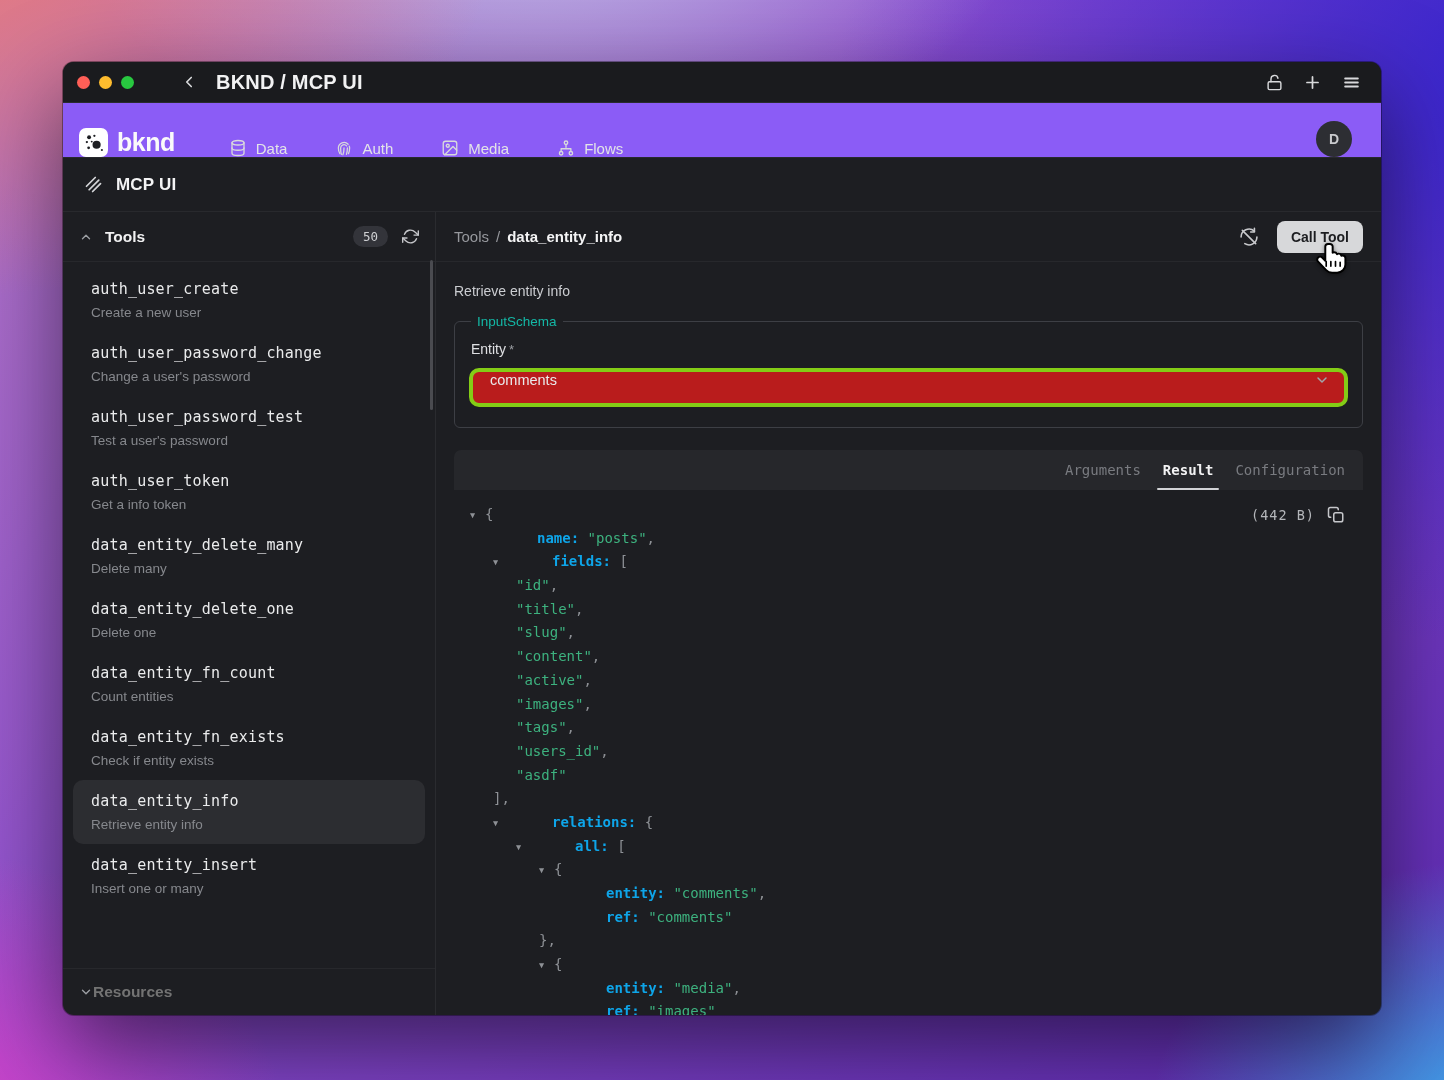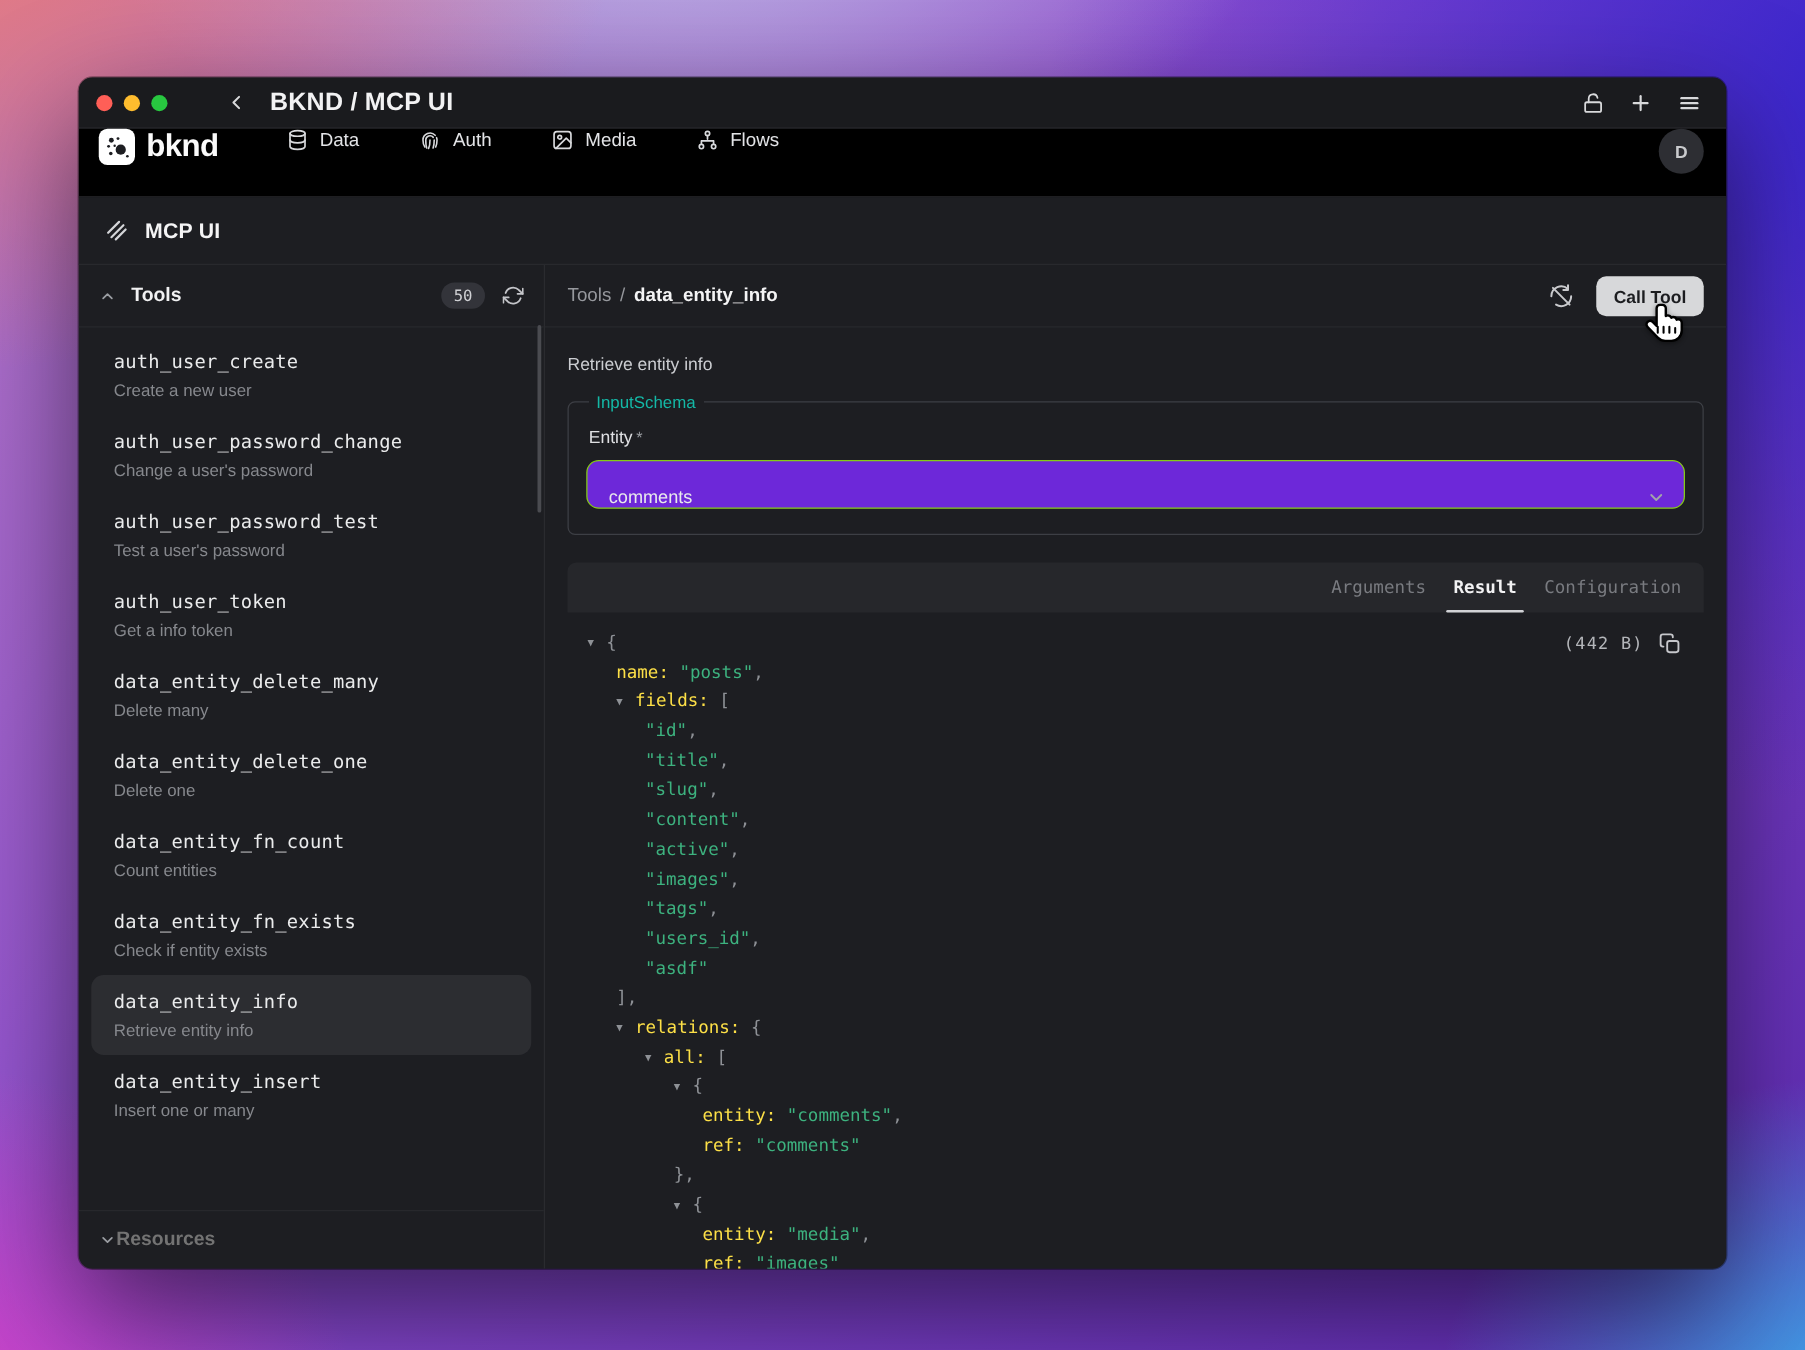--- a/index.html
+++ b/index.html
@@ -28,22 +28,22 @@
   .titlebar { height:41px; flex:0 0 41px; background:#1a1b1e; border-bottom:1px solid #2a2b2f;
     display:flex; align-items:center; padding:0 20px 0 14px; }
   .lights { display:flex; gap:9px; align-items:center; }
   .light { width:13px; height:13px; border-radius:50%; }
   .back-btn { margin-left:46px; background:none; border:none; color:#d8d9db; display:flex; align-items:center; cursor:pointer; }
   .win-title { margin-left:18px; color:#f2f2f3; font-size:20px; font-weight:700; letter-spacing:.2px; }
   .tb-right { margin-left:auto; display:flex; gap:20px; align-items:center; color:#d4d5d8; }
   .tb-right svg { display:block; }
 
   
-  .navbar { height:55px; flex:0 0 55px; background:#000000; border-bottom:1px solid #28292d;
-    display:flex; align-items:flex-start; padding:0 18px 0 16px; }
+  .navbar { height:55px; flex:0 0 55px; background:#8b5cf6; border-bottom:1px solid #28292d;
+    display:flex; align-items:flex-end; padding:0 29px 0 16px; }
   .brand { display:flex; align-items:center; gap:9px; }
   .brand-mark { width:29px; height:29px; background:#fff; border-radius:7px; display:flex; align-items:center; justify-content:center; }
   .brand-name { color:#fafafa; font-size:25px; font-weight:800; letter-spacing:-0.5px; }
   .nav-items { display:flex; gap:48px; margin-left:54px; }
   .nav-item { display:flex; align-items:center; gap:9px; color:#e3e4e7; font-size:15px; cursor:pointer; }
   .nav-item svg { color:#d8d9dc; }
   .avatar { margin-left:auto; width:36px; height:36px; border-radius:50%; background:#2d2e33;
     color:#c9cacd; font-size:14px; font-weight:600; display:flex; align-items:center; justify-content:center; cursor:pointer; }
 
   
@@ -88,40 +88,40 @@
   .call-tool-btn { background:#d7d8da; color:#1c1d20; border:none; border-radius:8px; height:32px; padding:0 14px;
     font-size:14px; font-weight:600; font-family:"Liberation Sans", sans-serif; cursor:pointer; }
 
   .main-body { flex:1; padding:0 18px; min-height:0; display:flex; flex-direction:column; }
   .tool-desc-line { margin-top:21px; color:#cbcdd1; font-size:14px; }
 
   fieldset.schema { margin-top:15px; border:1px solid #3d3f45; border-radius:6px; padding:4px 14px 20px; }
   fieldset.schema legend { color:#14b8a6; font-size:13.5px; padding:0 6px; margin-left:2px; }
   .entity-label { display:block; margin:8px 2px 11px; color:#dfe0e3; font-size:14px; }
   .req-mark { color:#9a9da2; margin-left:3px; font-size:13px; }
-  .entity-select { height:39px; border:1px solid #84cc16; border-radius:10px; background:#6d28d9;
-    display:flex; align-items:flex-end; padding:0 14px 0 17px; cursor:pointer; }
+  .entity-select { height:39px; border:4px solid #84cc16; border-radius:10px; background:#b91c1c;
+    display:flex; align-items:flex-start; padding:0 14px 0 17px; cursor:pointer; }
   .entity-value { color:#e9eaec; font-size:14.5px; }
   .entity-select svg { margin-left:auto; color:#a2a5aa; }
 
   .tabs { margin-top:22px; height:40px; flex:0 0 40px; background:#26272b; border-radius:7px 7px 0 0;
     display:flex; align-items:stretch; gap:18px; padding:0 16px; font-family:"DejaVu Sans Mono", monospace;justify-content:flex-end; }
   .tab { position:relative; display:flex; align-items:center; font-size:14px; color:#797b80; cursor:pointer; padding:0 2px; }
   .tab.active { color:#f2f2f3; font-weight:700; }
   .tab.active::after { content:""; position:absolute; left:-4px; right:-4px; bottom:0; height:2px; background:#d2d3d6; border-radius:1px; }
 
   .result { position:relative; flex:1; padding:13px 0 0 16px; overflow:hidden; }
   .size-row { position:absolute; top:16px; right:18px; display:flex; align-items:center; gap:12px; }
   .size-label { font-family:"DejaVu Sans Mono", monospace; font-size:13.5px; color:#b4b6ba; letter-spacing:1px; }
   .copy-btn { background:none; border:none; color:#c6c7cb; display:flex; cursor:pointer; }
 
   .json-tree { font-family:"DejaVu Sans Mono", monospace; font-size:14px; line-height:23.7px; white-space:pre; }
   .json-line { height:23.7px; }
   .tgl { display:inline-block; width:15px; font-size:8.5px; color:#8e9196; vertical-align:1px; cursor:pointer; }
-  .seg-key { color:#fde047; font-weight:400; }
+  .seg-key { color:#0ea5e9; font-weight:700;margin-left:44px; }
   .seg-str { color:#3db27f; }
   .seg-punct { color:#8e9196; }
 
   .cursor-hand { position:absolute; left:1310px; top:240px; z-index:20; pointer-events:none;
     filter:drop-shadow(0 1px 2px rgba(0,0,0,.45)); }
 </style>
 </head>
 <body>
 
 <div class="stage">

